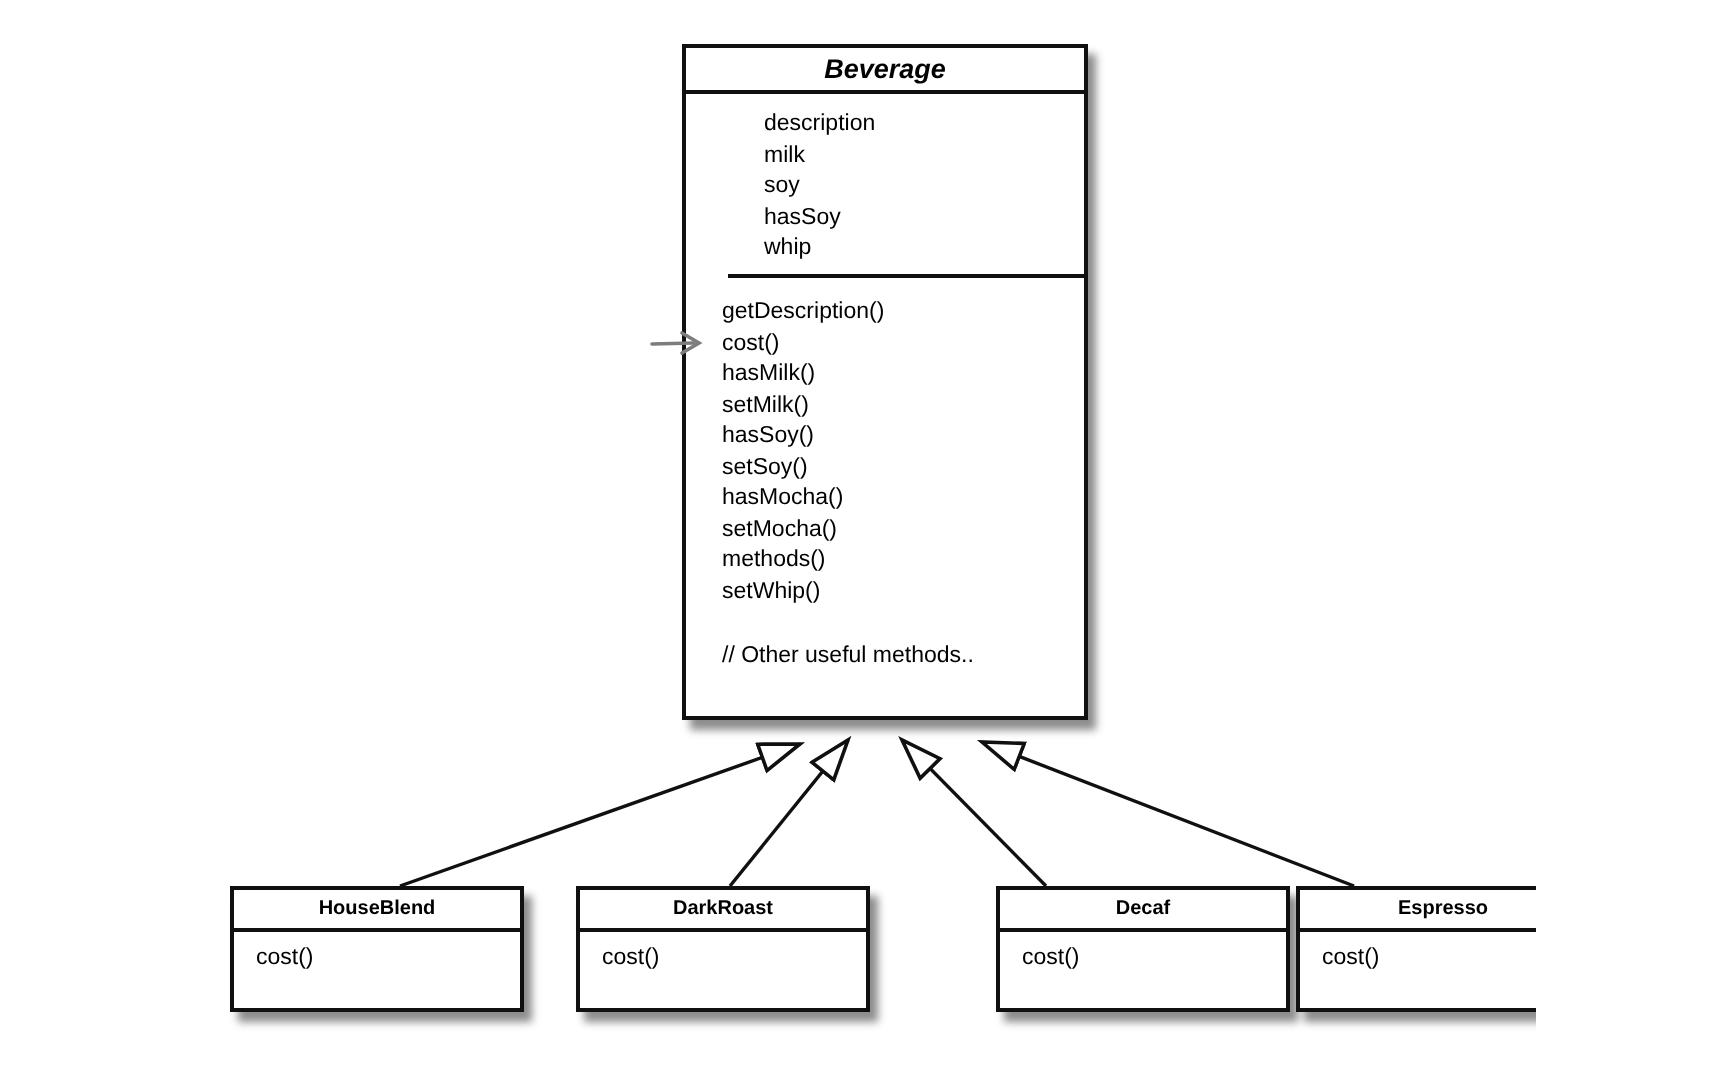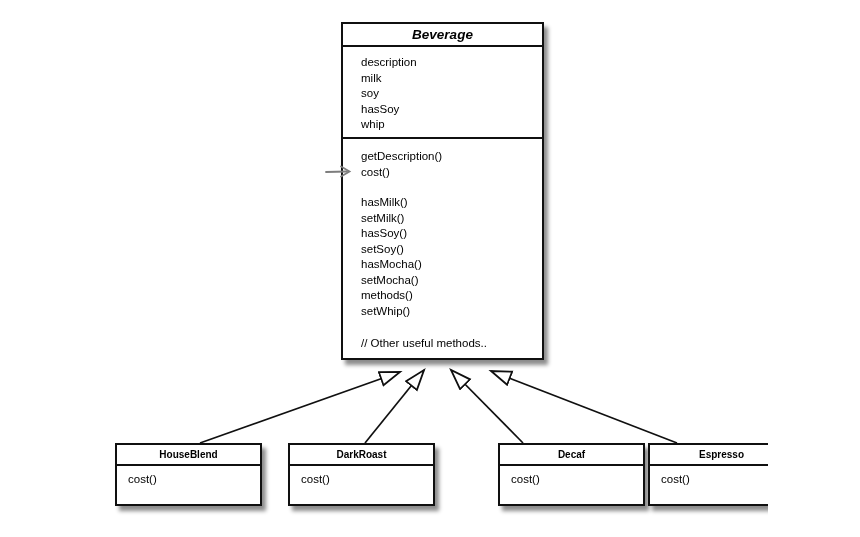--- a/index.html
+++ b/index.html
@@ -52,27 +52,28 @@
     line-height: 21px;
     font-style: italic;
   }
   .beverage .attrs {
     box-sizing: border-box;
     height: 92px;
     padding: 8px 0 0 18px;
     border-bottom: 2px solid #101010;
     font-size: 11.5px;
     line-height: 15.5px;
+    margin-left: 21px;
   }
   .beverage .methods {
     padding: 10px 0 0 18px;
     font-size: 11.5px;
     line-height: 15.5px;
   }
-  .beverage .methods .group2 { margin-top: 15px; }
+  .beverage .methods .group2 { }
   .beverage .methods .comment { margin-top: 17px; }
   .subclass {
     width: 147px; height: 63px;
     top: 443px;
   }
   .subclass .title {
     height: 19px;
     line-height: 19px;
     font-size: 10px;
   }

